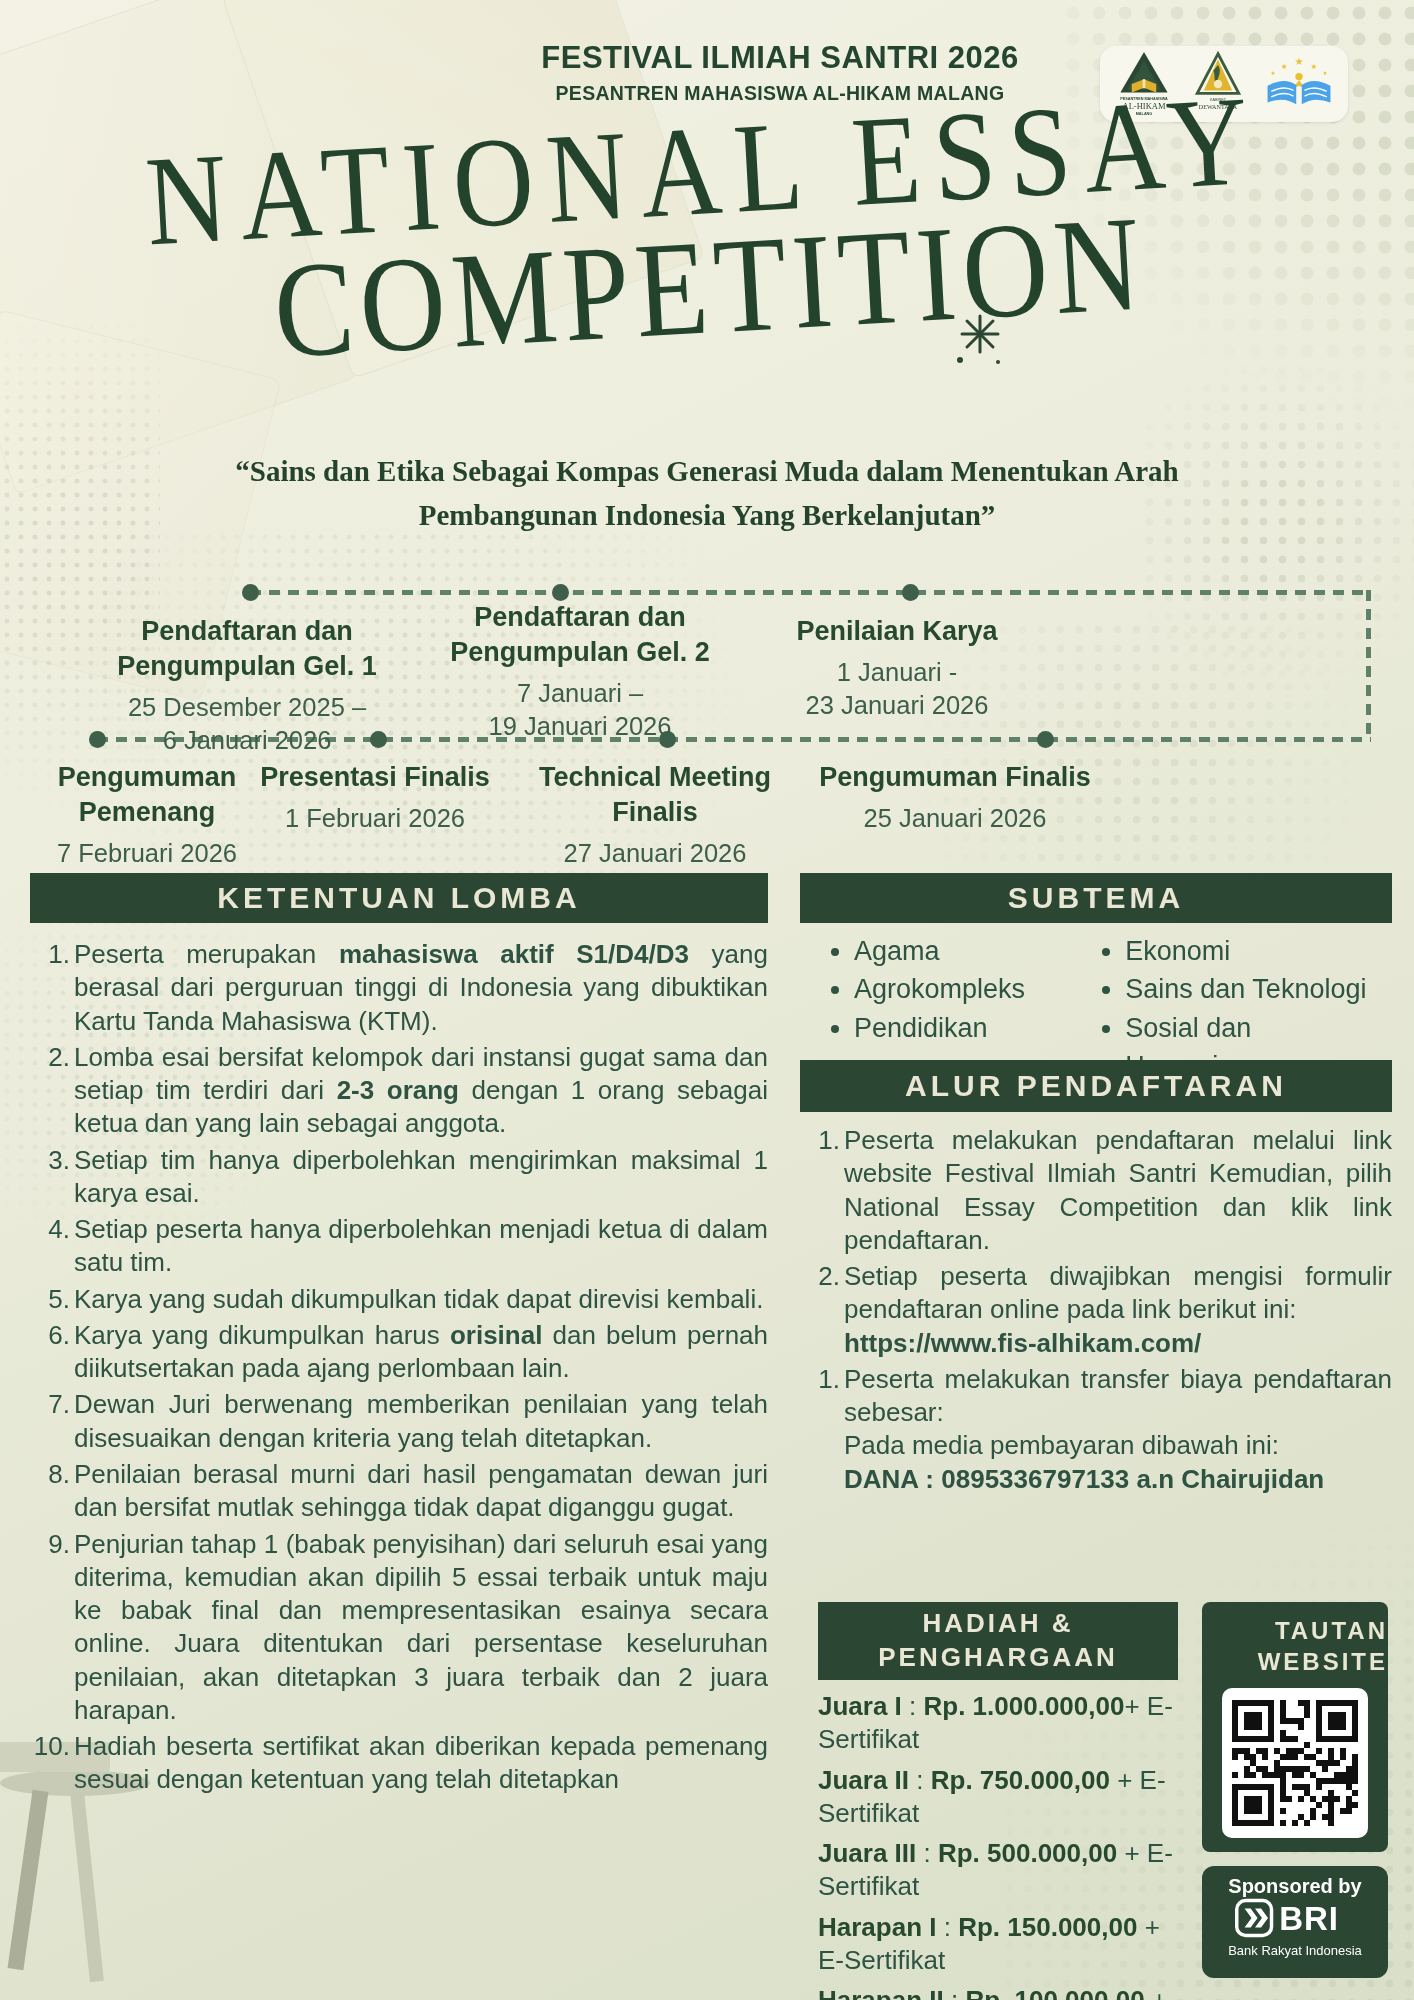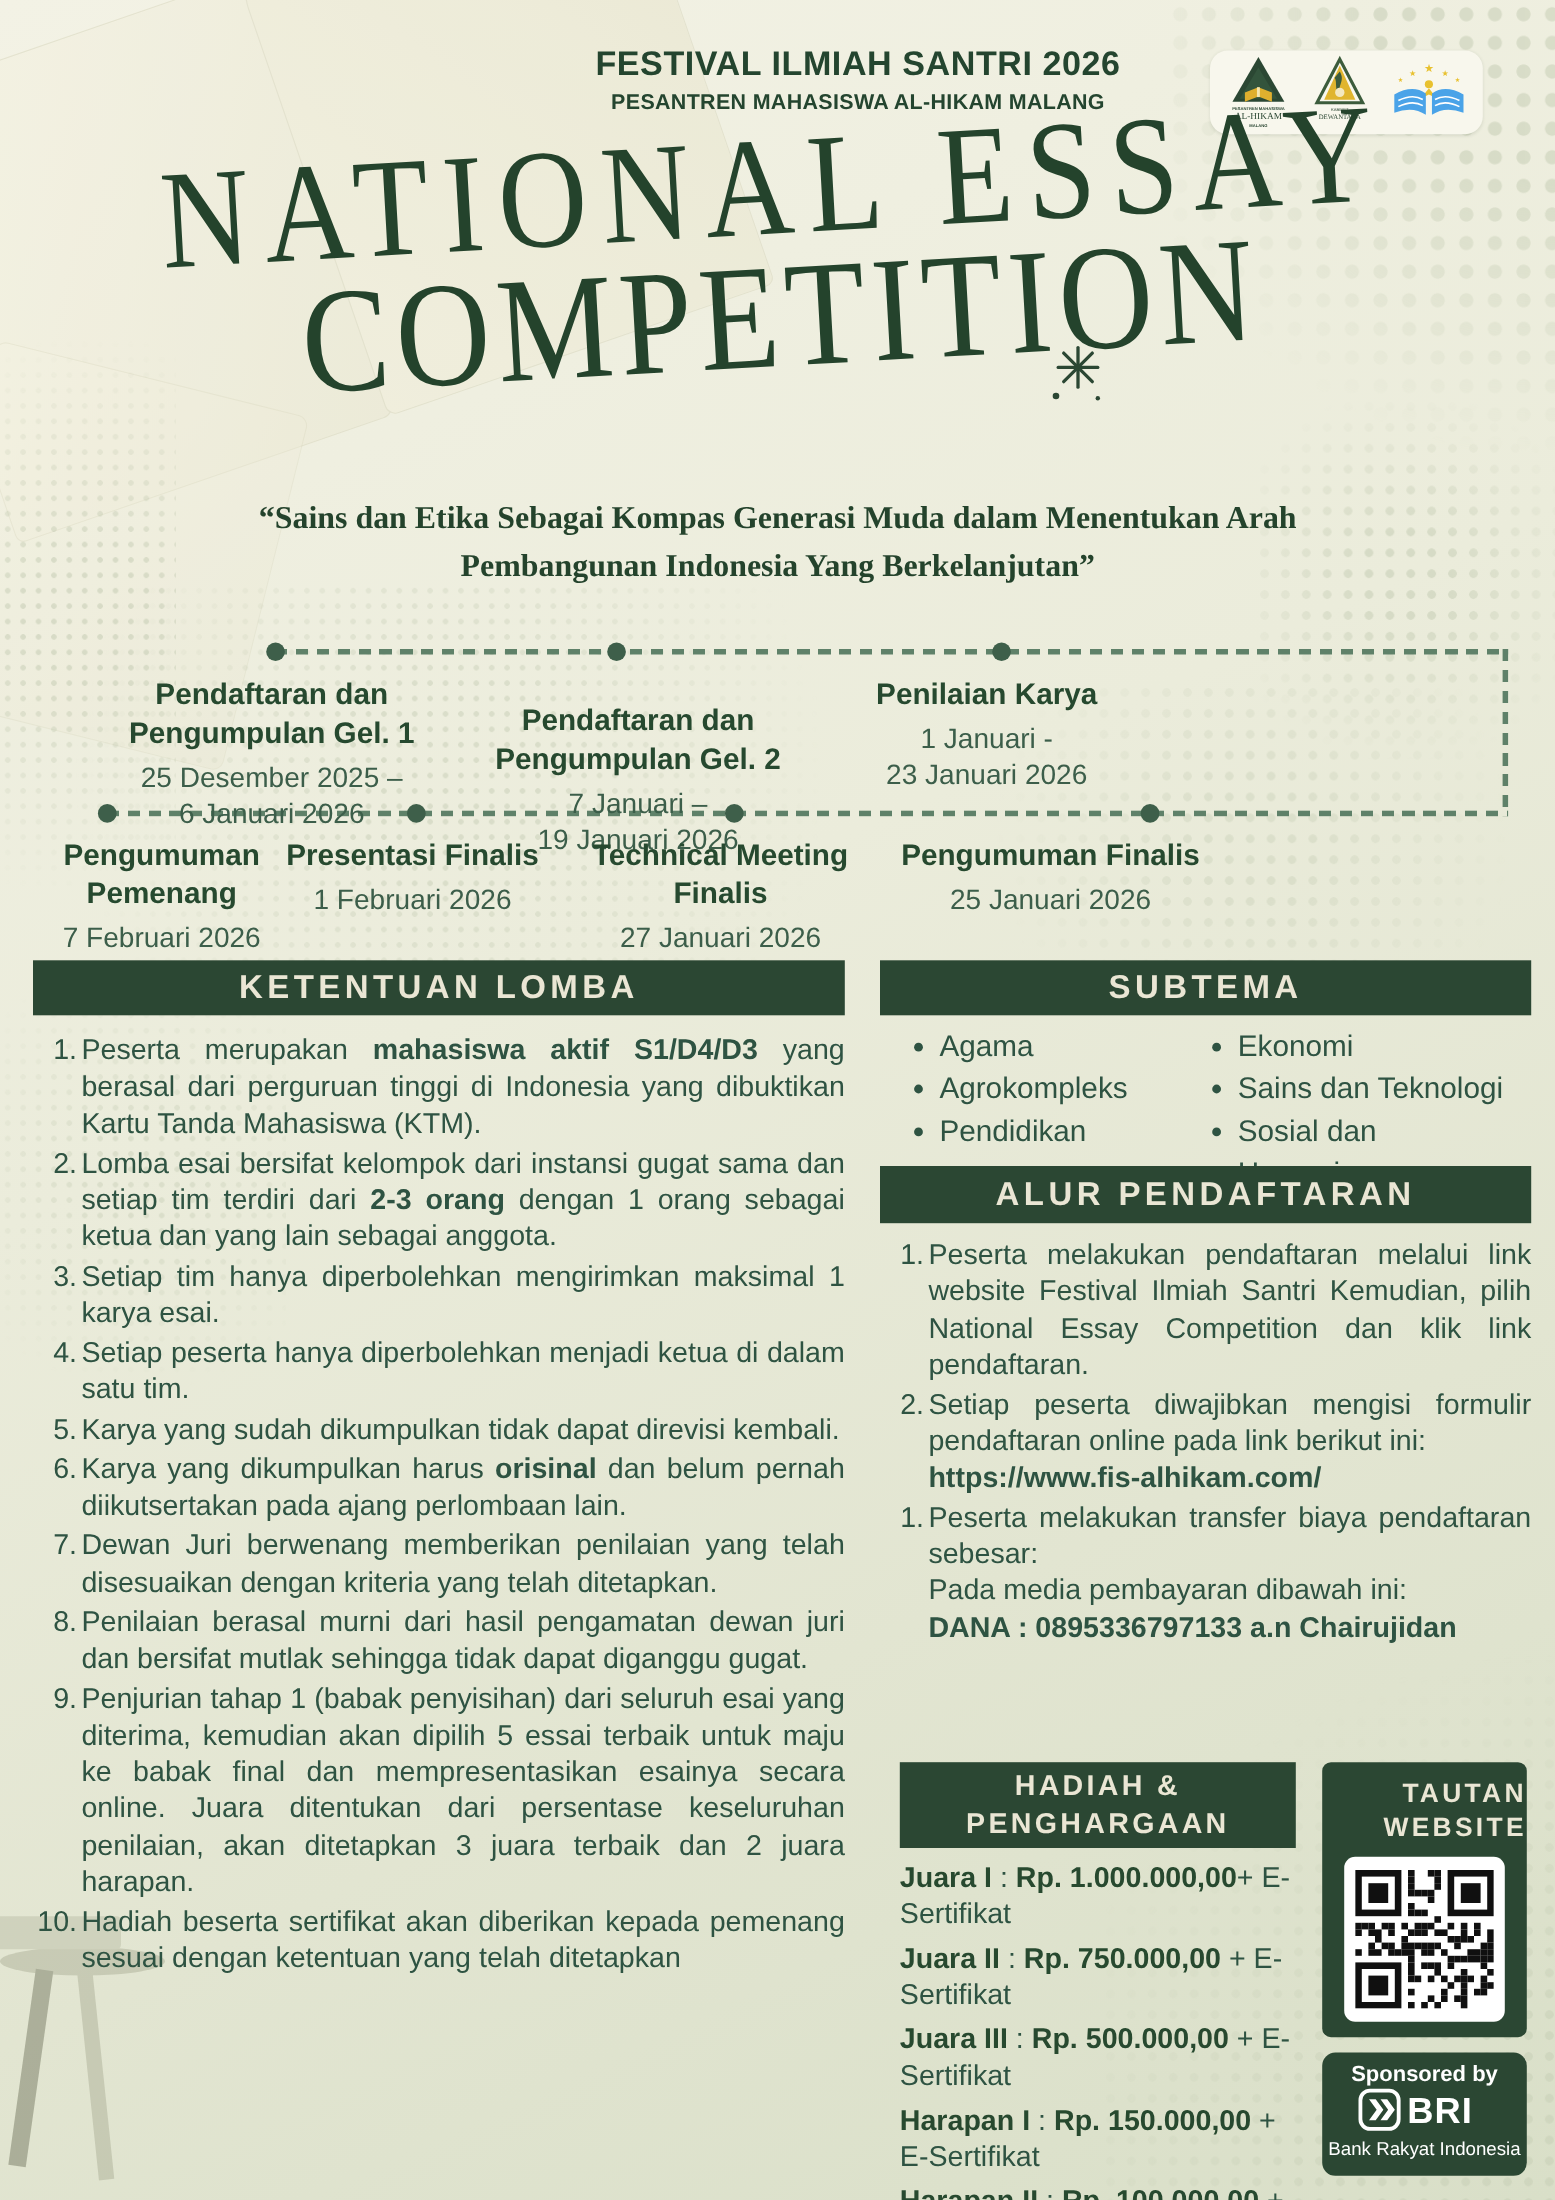--- a/index.html
+++ b/index.html
@@ -62,21 +62,21 @@
   .hlist { position:absolute; left:818px; top:1690px; width:372px; }
   .hlist p { margin:0 0 7px 0; font-size:26px; line-height:1.28; color:#2e5342; }
   .hlist b { color:#27492f; }
   
   .tautan { position:absolute; left:1202px; top:1602px; width:186px; height:250px; background:#2b4733; border-radius:8px; text-align:center; }
   .tautan .tt { color:#eae6d4; font-weight:bold; font-size:24px; letter-spacing:3px; line-height:1.3; padding-top:13px; }
   .tautan .tt span { display:block;text-align:right; }
   .qr-wrap { position:absolute; left:50%; transform:translateX(-50%); top:86px; width:146px; height:150px; background:#ffffff; border-radius:10px; display:flex; align-items:center; justify-content:center; }
   .sponsor { position:absolute; left:1202px; top:1866px; width:186px; height:112px; background:#2b4733; border-radius:12px; text-align:center; color:#ffffff; }
   .sponsor .sl { font-size:20px; font-weight:bold; padding-top:9px; }
-  .sponsor .bs { font-size:17px; margin-top:1px; }
+  .sponsor .bs { font-size:13px; margin-top:1px; }
 </style>
 </head>
 <body>
 
 <div class="page">
 
   <div class="book-deco" style="left:-70px; top:-80px; width:760px; height:520px; transform:rotate(-19deg);">
     <div class="book-page" style="left:0; top:40px; width:360px; height:420px; border-radius:8px 40px 10px 8px;"></div>
     <div class="book-page" style="left:356px; top:30px; width:370px; height:430px; border-radius:40px 8px 8px 10px; background:linear-gradient(60deg,#f1eeda,#e7e4cc);"></div>
   </div>
@@ -162,21 +162,21 @@
   <div class="tl-dot" style="left:659px; top:731px;"></div>
   <div class="tl-dot" style="left:1037px; top:731px;"></div>
 
   <div class="tl-item" style="left:82px; top:614px; width:330px;">
     <div class="t">Pendaftaran dan Pengumpulan Gel. 1</div>
     <div class="d">
         <span>25 Desember 2025 –</span>
         <span>6 Januari 2026</span>
       </div>
   </div>
-  <div class="tl-item" style="left:415px; top:638px; width:330px;">
+  <div class="tl-item" style="left:415px; top:600px; width:330px;">
     <div class="t">Pendaftaran dan Pengumpulan Gel. 2</div>
     <div class="d">
         <span>7 Januari –</span>
         <span>19 Januari 2026</span>
       </div>
   </div>
   <div class="tl-item" style="left:732px; top:614px; width:330px;">
     <div class="t">Penilaian Karya</div>
     <div class="d">
         <span>1 Januari -</span>

